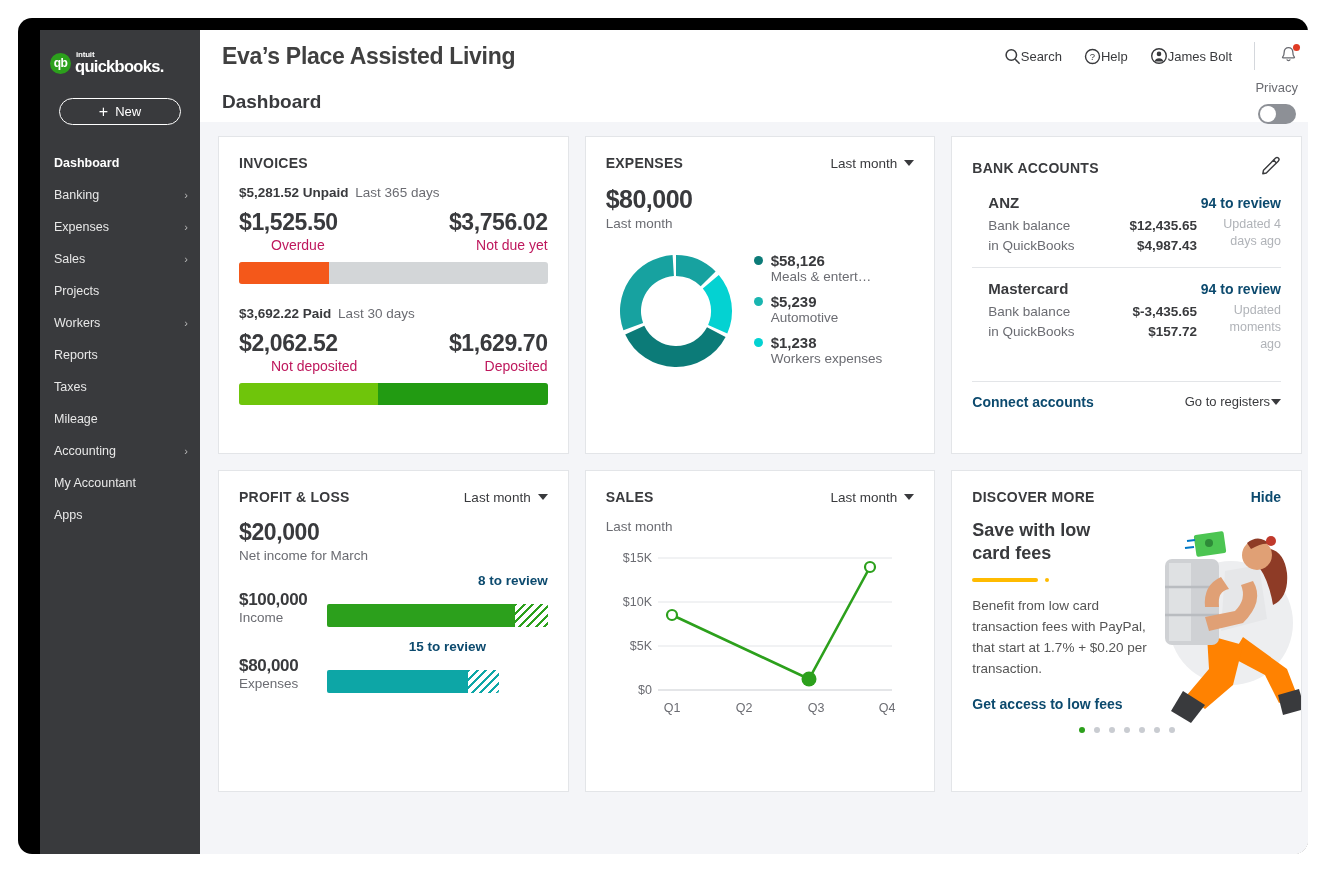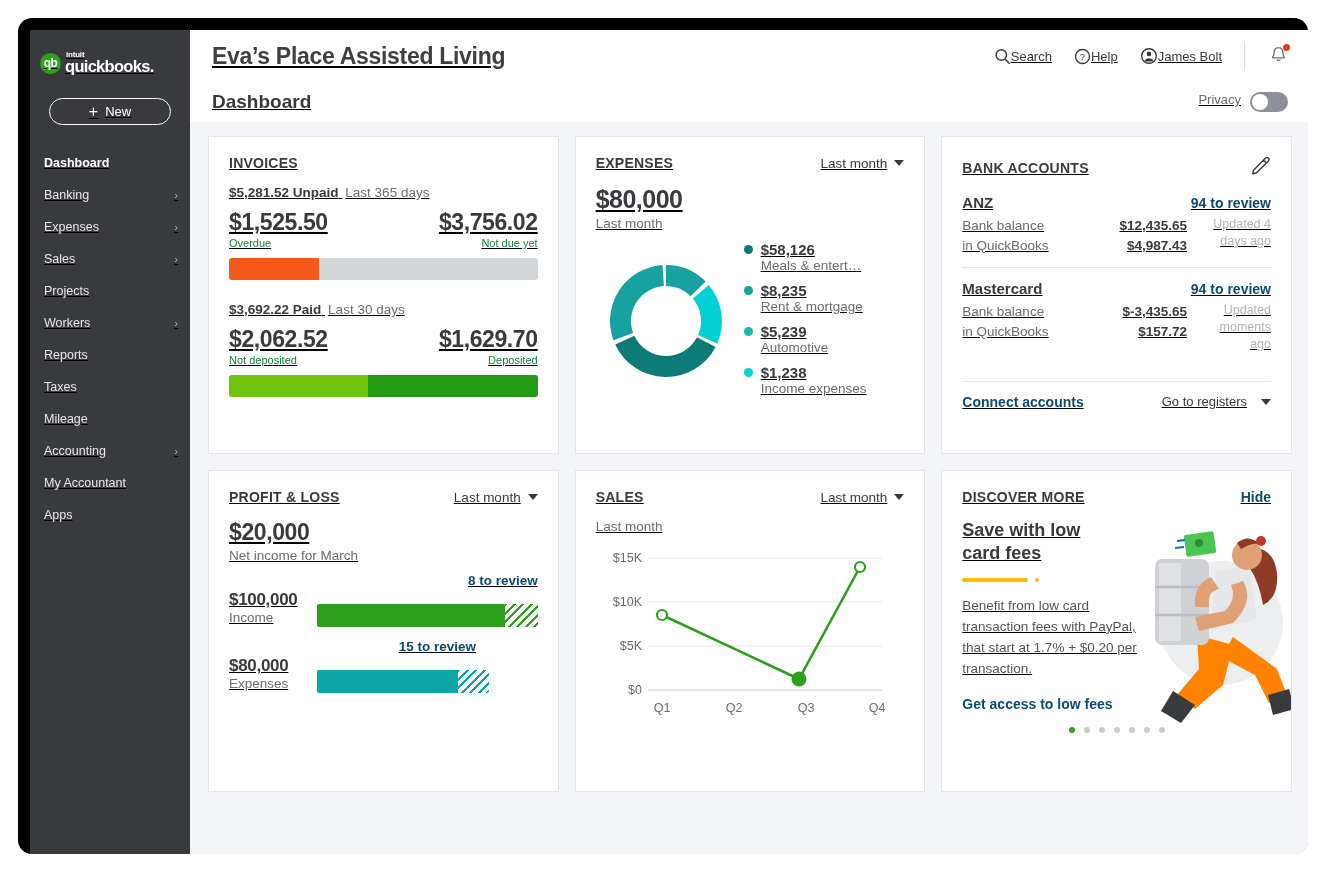--- a/index.html
+++ b/index.html
@@ -12,26 +12,25 @@
   .frame {
     position: absolute;
     left: 18px; top: 18px;
     width: 1290px; height: 836px;
     background: #000000;
     border-radius: 14px;
     overflow: hidden;
   }
   .app {
     position: absolute;
-    left: 12px; top: 12px;
+    left: 22px; top: 12px;
     width: 1280px; height: 824px;
     background: #ffffff;
     display: flex;
     overflow: hidden;
-    text-decoration: underline;
   }
 
   
   .sidebar {
     width: 160px;
     background: #393a3d;
     flex: 0 0 160px;
     padding-top: 18px;
     position: relative;
   }
@@ -161,22 +160,23 @@
     flex: 0 0 40px;
   }
   .page-title {
     font-size: 19px;
     font-weight: bold;
     color: #393a3d;
   }
   .privacy {
     margin-left: auto;
     display: flex;
-    align-items: flex-start;
+    align-items: center;
     gap: 9px;
+    flex-direction: column;
   }
   .privacy-label { font-size: 13px; color: #6b6c72; }
   .toggle {
     width: 38px; height: 20px;
     border-radius: 10px;
     background: #8d9096;
     position: relative;
     cursor: pointer;
   }
   .toggle-knob {
@@ -240,23 +240,24 @@
   .inv-sub span { color: #6b6c72; margin-left: 3px; }
   .inv-amounts {
     display: flex;
     justify-content: space-between;
     align-items: baseline;
   }
   .amt-big { font-size: 23px; font-weight: bold; color: #393a3d; letter-spacing: -0.4px; }
   .inv-labels {
     display: flex;
     justify-content: space-between;
-    font-size: 11px;
-    color: #15803d;
+    font-size: 14px;
+    color: #be185d;
     margin-top: 1px;
+    margin-left: 32px;
   }
   .bar {
     margin-top: 9px;
     height: 22px;
     border-radius: 3px;
     overflow: hidden;
     display: flex;
     background: #d3d6d8;
   }
   .bar-seg { height: 100%; }
@@ -269,40 +270,40 @@
   .donut-wrap { width: 140px; flex: 0 0 140px; }
   .legend { flex: 1; padding-left: 8px; }
   .legend-item { margin-bottom: 9px; }
   .legend-row { display: flex; align-items: center; gap: 8px; }
   .legend-dot { width: 9px; height: 9px; border-radius: 50%; flex: 0 0 9px; }
   .legend-val { font-size: 15px; font-weight: bold; color: #393a3d; }
   .legend-name { font-size: 13.5px; color: #6b6c72; margin-left: 17px; }
 
   
   .pencil { margin-left: auto; cursor: pointer; }
-  .bank-acct { padding-bottom: 10px; }
+  .bank-acct { padding-bottom: 10px; margin-left: 16px; }
   .bank-row1 { display: flex; align-items: baseline; }
   .bank-name { font-size: 15px; font-weight: bold; color: #393a3d; }
   .bank-review { margin-left: auto; font-size: 14px; }
   .bank-row2 { display: flex; margin-top: 5px; }
   .bank-lines { font-size: 13.5px; color: #6b6c72; line-height: 1.45; flex: 0 0 100px; }
   .bank-vals {
     font-size: 13.5px; font-weight: bold; color: #393a3d;
     line-height: 1.45; text-align: right; flex: 1; padding-right: 12px;
   }
   .bank-upd {
     font-size: 12.5px; color: #b0b3b8; line-height: 1.35;
     text-align: right; flex: 0 0 72px;
   }
   .bank-sep { height: 1px; background: #e3e5e8; margin: 2px 0 12px 0; }
   .bank-foot { display: flex; align-items: center; margin-top: 12px; }
   .bank-foot .link { font-size: 14px; }
   .registers {
     margin-left: auto; font-size: 13px; color: #393a3d;
-    display: flex; align-items: center; gap: 14px; cursor: pointer;
+    display: flex; align-items: center; gap: 1px; cursor: pointer;
   }
 
   
   .pl-amt { font-size: 23px; font-weight: bold; color: #393a3d; letter-spacing: -0.4px; }
   .pl-sub { font-size: 13.5px; color: #6b6c72; margin-top: 2px; margin-bottom: 10px; }
   .pl-block { margin-bottom: 12px; }
   .pl-review { font-size: 13.5px; text-align: right; margin-bottom: 2px; }
   .pl-row { display: flex; align-items: flex-start; }
   .pl-left { flex: 0 0 88px; }
   .pl-val { font-size: 17px; font-weight: bold; color: #393a3d; letter-spacing: -0.3px; }
@@ -516,38 +517,31 @@
           <div class="legend">
             <div class="legend-item">
               <div class="legend-row">
                 <span class="legend-dot" style="background:#0c7b78;"></span>
                 <span class="legend-val">$58,126</span>
               </div>
               <div class="legend-name">Meals &amp; entert…</div>
             </div>
             <div class="legend-item">
               <div class="legend-row">
-                <span class="legend-dot" style="background:#17a2a0;"></span>
-                <span class="legend-val">$8,235</span>
-              </div>
-              <div class="legend-name">Rent &amp; mortgage</div>
-            </div>
-            <div class="legend-item">
-              <div class="legend-row">
                 <span class="legend-dot" style="background:#19b5b0;"></span>
                 <span class="legend-val">$5,239</span>
               </div>
               <div class="legend-name">Automotive</div>
             </div>
             <div class="legend-item">
               <div class="legend-row">
                 <span class="legend-dot" style="background:#04d2d2;"></span>
                 <span class="legend-val">$1,238</span>
               </div>
-              <div class="legend-name">Income expenses</div>
+              <div class="legend-name">Workers expenses</div>
             </div>
           </div>
         </div>
       </div>
 
       <div class="card">
         <div class="card-head">
           <span class="card-title">BANK ACCOUNTS</span>
           <span class="pencil">
             <svg width="21" height="21" viewBox="0 0 21 21">

